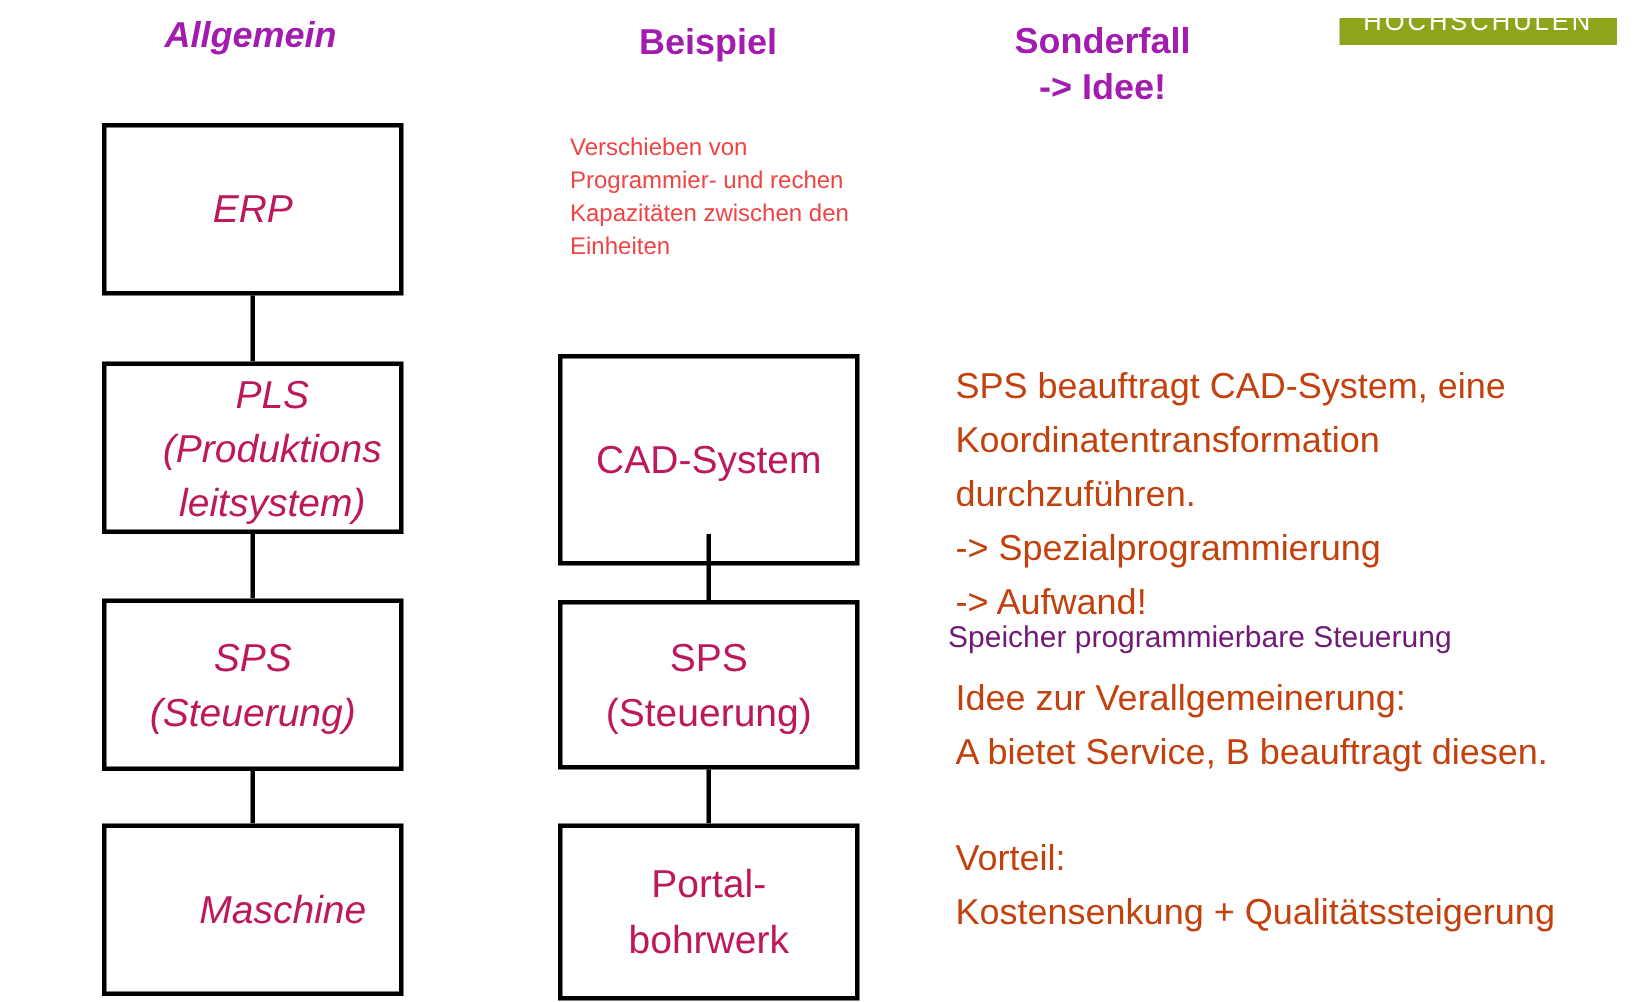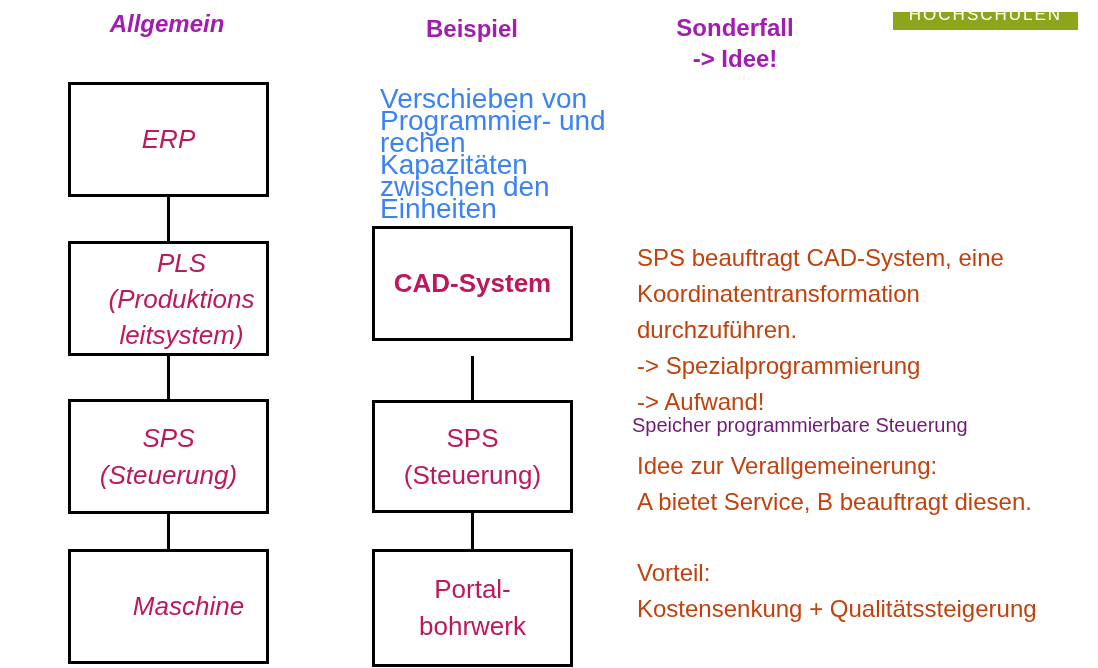--- a/index.html
+++ b/index.html
@@ -64,22 +64,22 @@
     width: 100%;
     text-align: center;
     color: #ffffff;
     font-size: 17px;
     letter-spacing: 2px;
     font-weight: normal;
   }
 
   
   .red-note {
-    color: #3b82f6;
-    font-size: 28px;
+    color: #ef4444;
+    font-size: 16px;
     line-height: 22px;
     white-space: pre-line;
   }
   .red-inline {
     color: #701a75;
     font-size: 20px;
     white-space: nowrap;
   }
 
   
@@ -125,21 +125,21 @@
   </div>
 
   <div class="abs connector" style="left:167px; top:514px; height:35px;"></div>
 
   <div class="abs dbox" style="left:68px; top:549px; width:201px; height:115px;padding-left:40px;">
     <span class="label">Maschine</span>
   </div>
 </div>
 
 <div class="col-beispiel">
-  <div class="abs dbox" style="left:372px; top:226px; width:201px; height:115px;font-weight:bold;">
+  <div class="abs dbox" style="left:372px; top:236px; width:201px; height:141px;">
     <span class="label">CAD-System</span>
   </div>
 
   <div class="abs connector" style="left:471px; top:356px; height:44px;"></div>
 
   <div class="abs dbox" style="left:372px; top:400px; width:201px; height:113px;">
     <span class="label">SPS
 (Steuerung)</span>
   </div>
 

